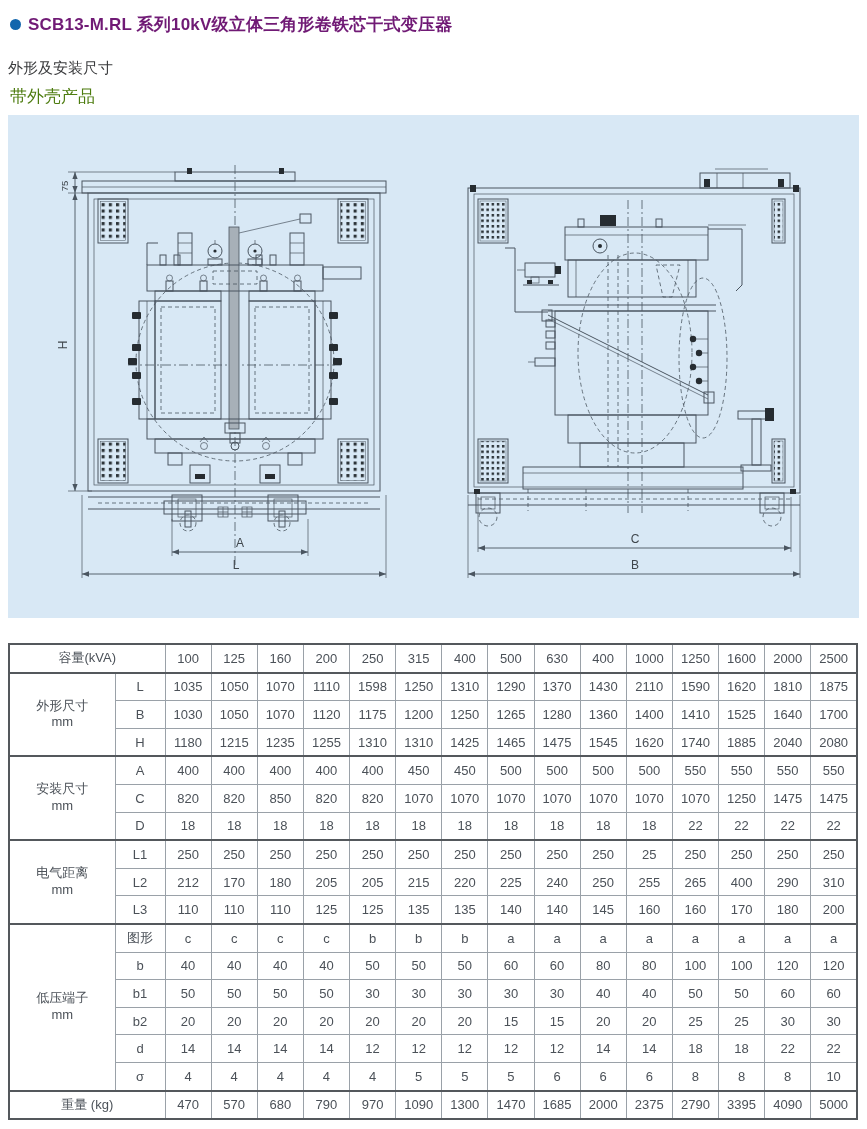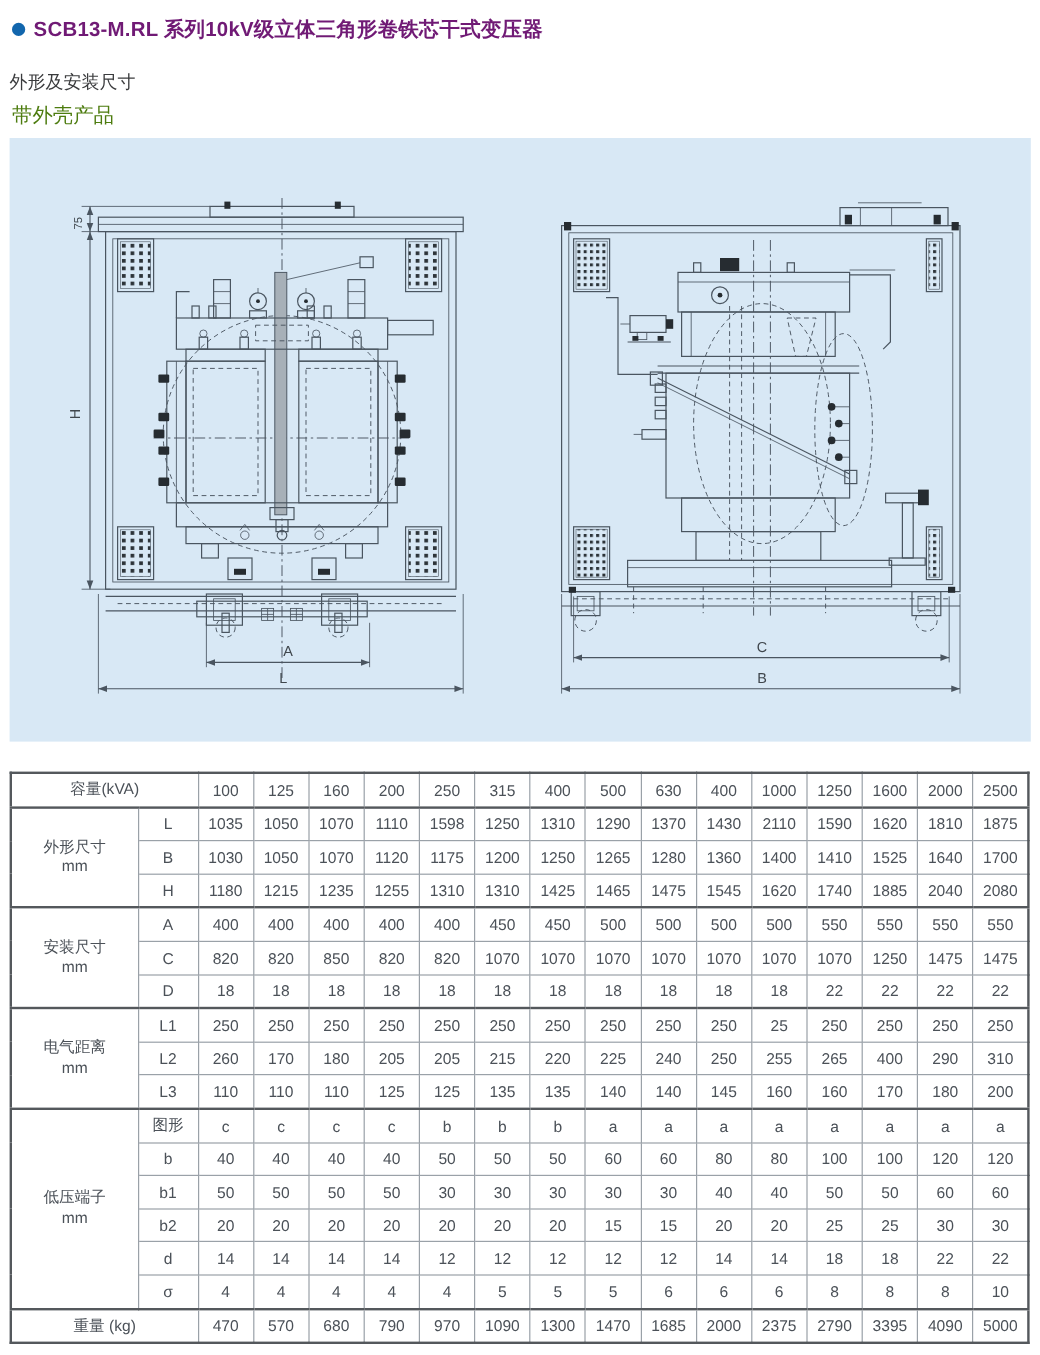--- a/index.html
+++ b/index.html
@@ -514,21 +514,21 @@
         <td class="val">250</td>
         <td class="val">250</td>
         <td class="val">25</td>
         <td class="val">250</td>
         <td class="val">250</td>
         <td class="val">250</td>
         <td class="val">250</td>
       </tr>
       <tr>
         <td class="slbl">L2</td>
-        <td class="val">260</td>
+        <td class="val">212</td>
         <td class="val">170</td>
         <td class="val">180</td>
         <td class="val">205</td>
         <td class="val">205</td>
         <td class="val">215</td>
         <td class="val">220</td>
         <td class="val">225</td>
         <td class="val">240</td>
         <td class="val">250</td>
         <td class="val">255</td>

